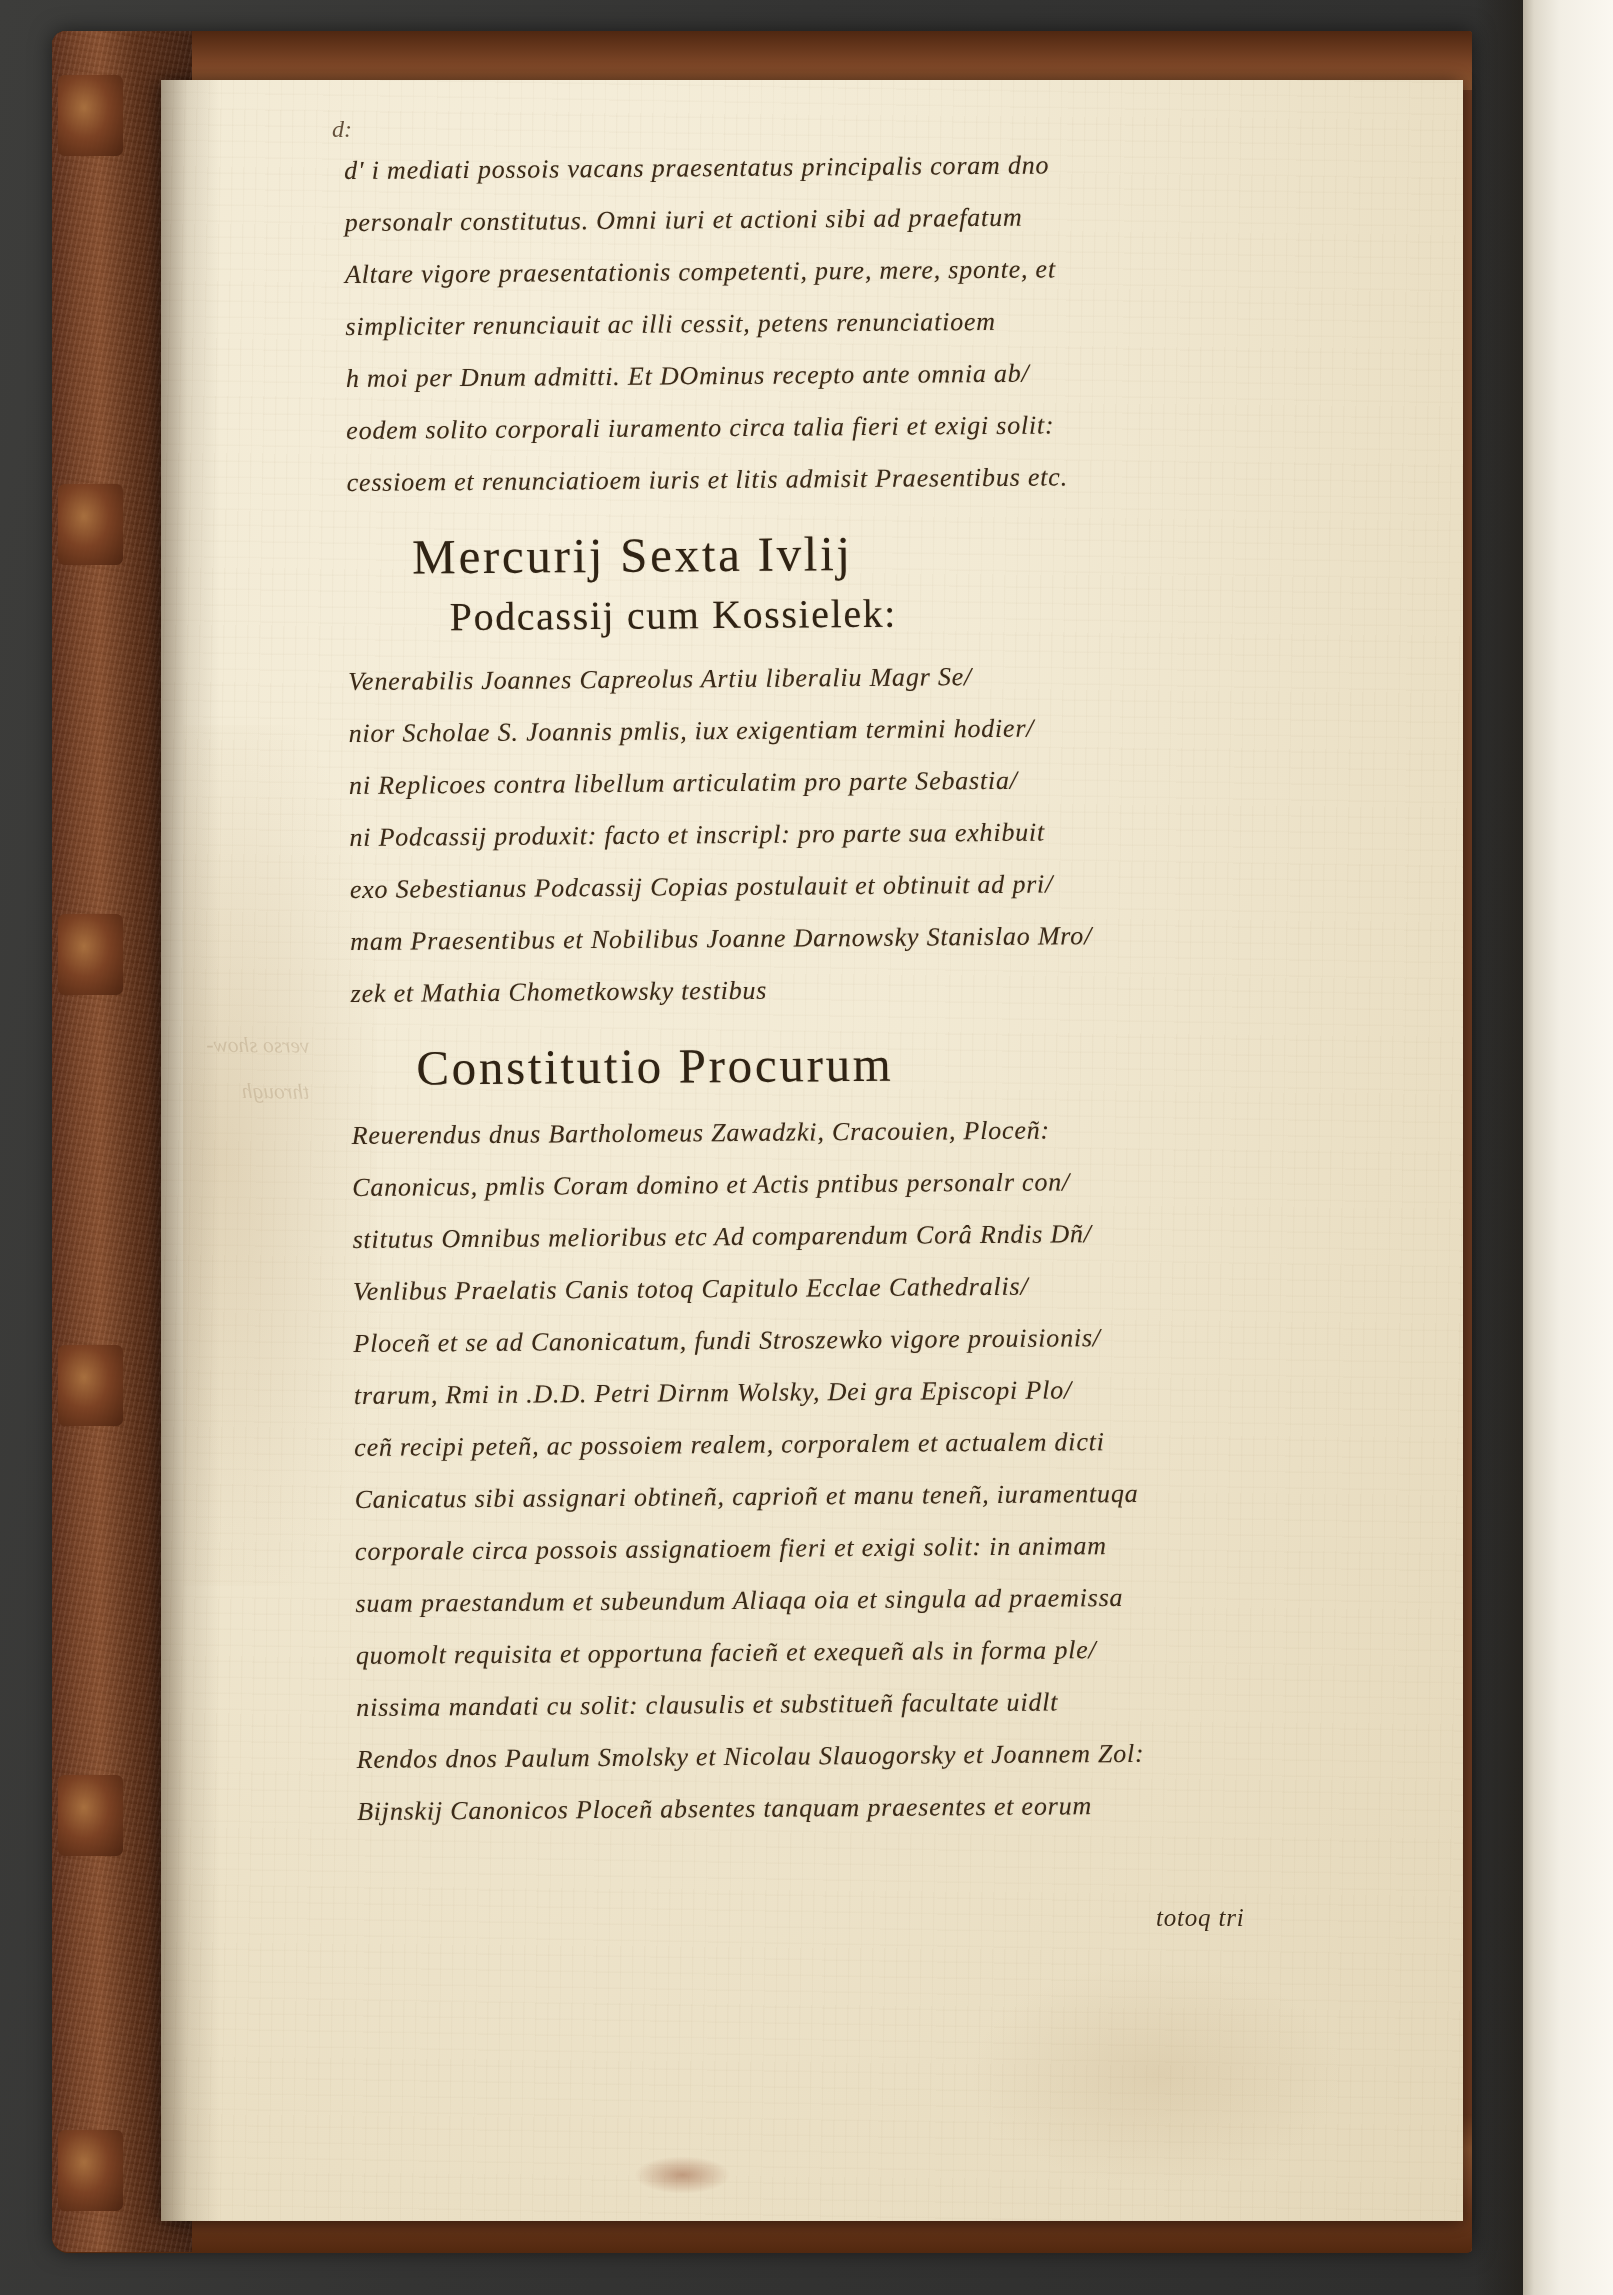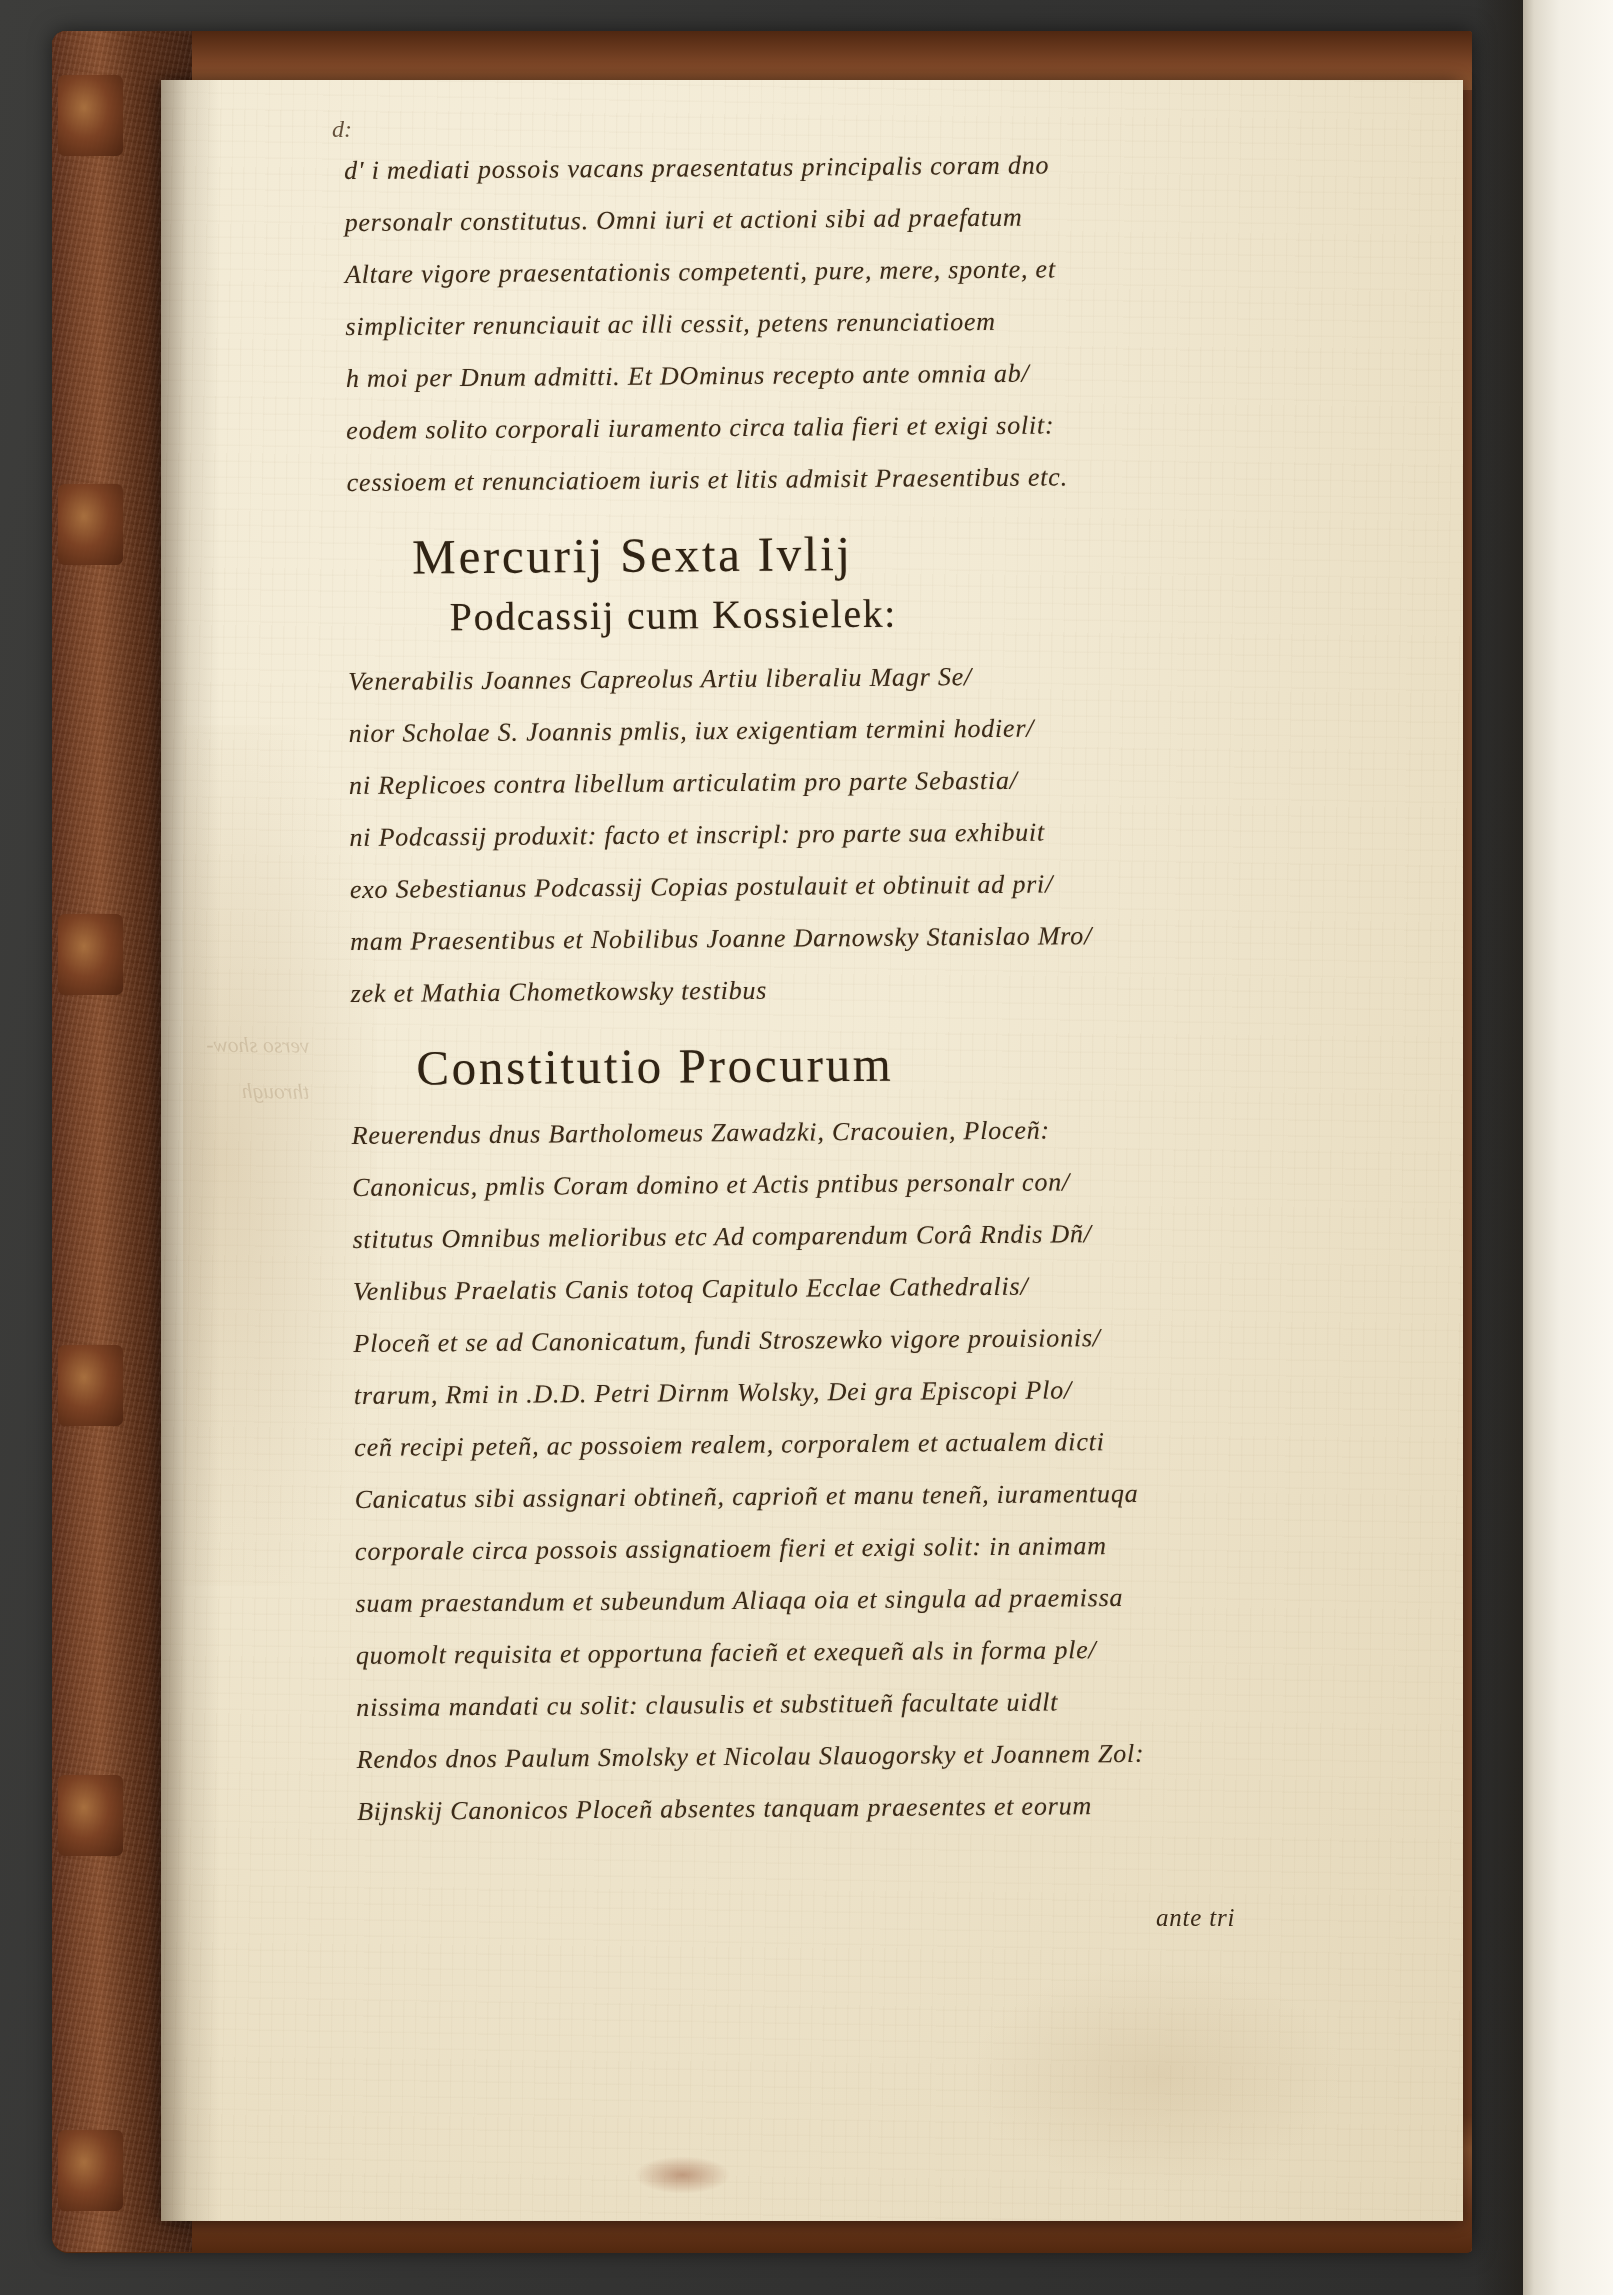--- a/index.html
+++ b/index.html
@@ -306,16 +306,16 @@
       <div class="ms-line">suam praestandum et subeundum Aliaqa oia et singula ad praemissa</div>
       <div class="ms-line">quomolt requisita et opportuna facieñ et exequeñ als in forma ple/</div>
       <div class="ms-line">nissima mandati cu solit: clausulis et substitueñ facultate uidlt</div>
       <div class="ms-line">Rendos dnos Paulum Smolsky et Nicolau Slauogorsky et Joannem Zol:</div>
       <div class="ms-line">Bijnskij Canonicos Ploceñ absentes tanquam praesentes et eorum</div>
       <div class="ms-line"></div>
     </div>
 
   </div>
 
-  <div class="catchword">ante tri</div>
+  <div class="catchword">totoq tri</div>
 
 </div>
 
 
 </body></html>

